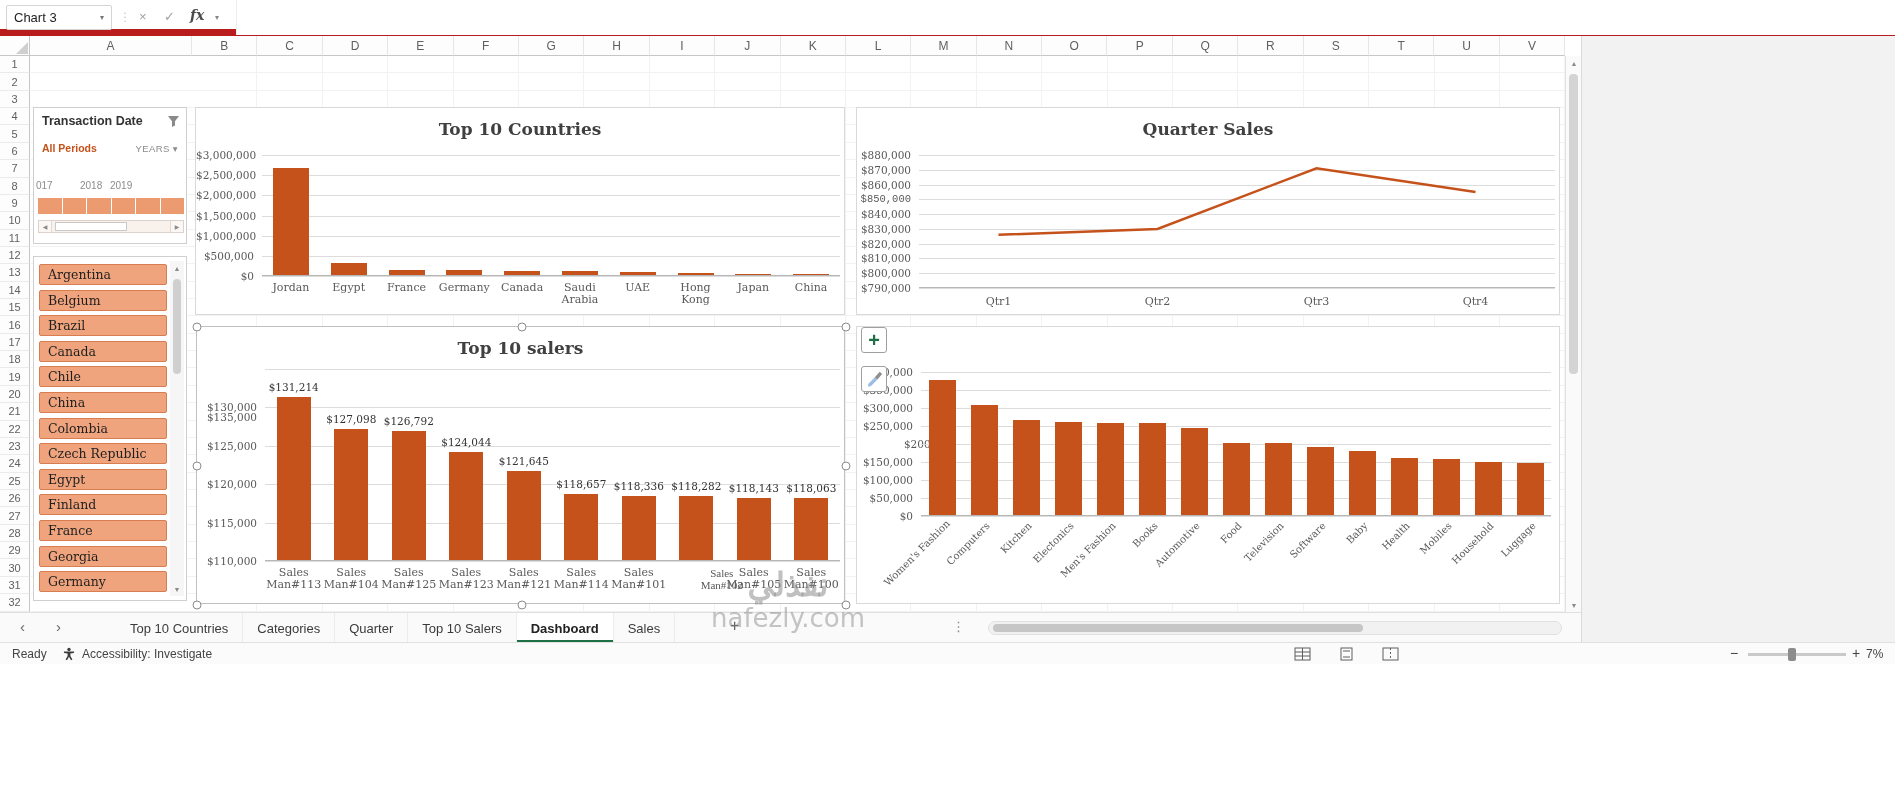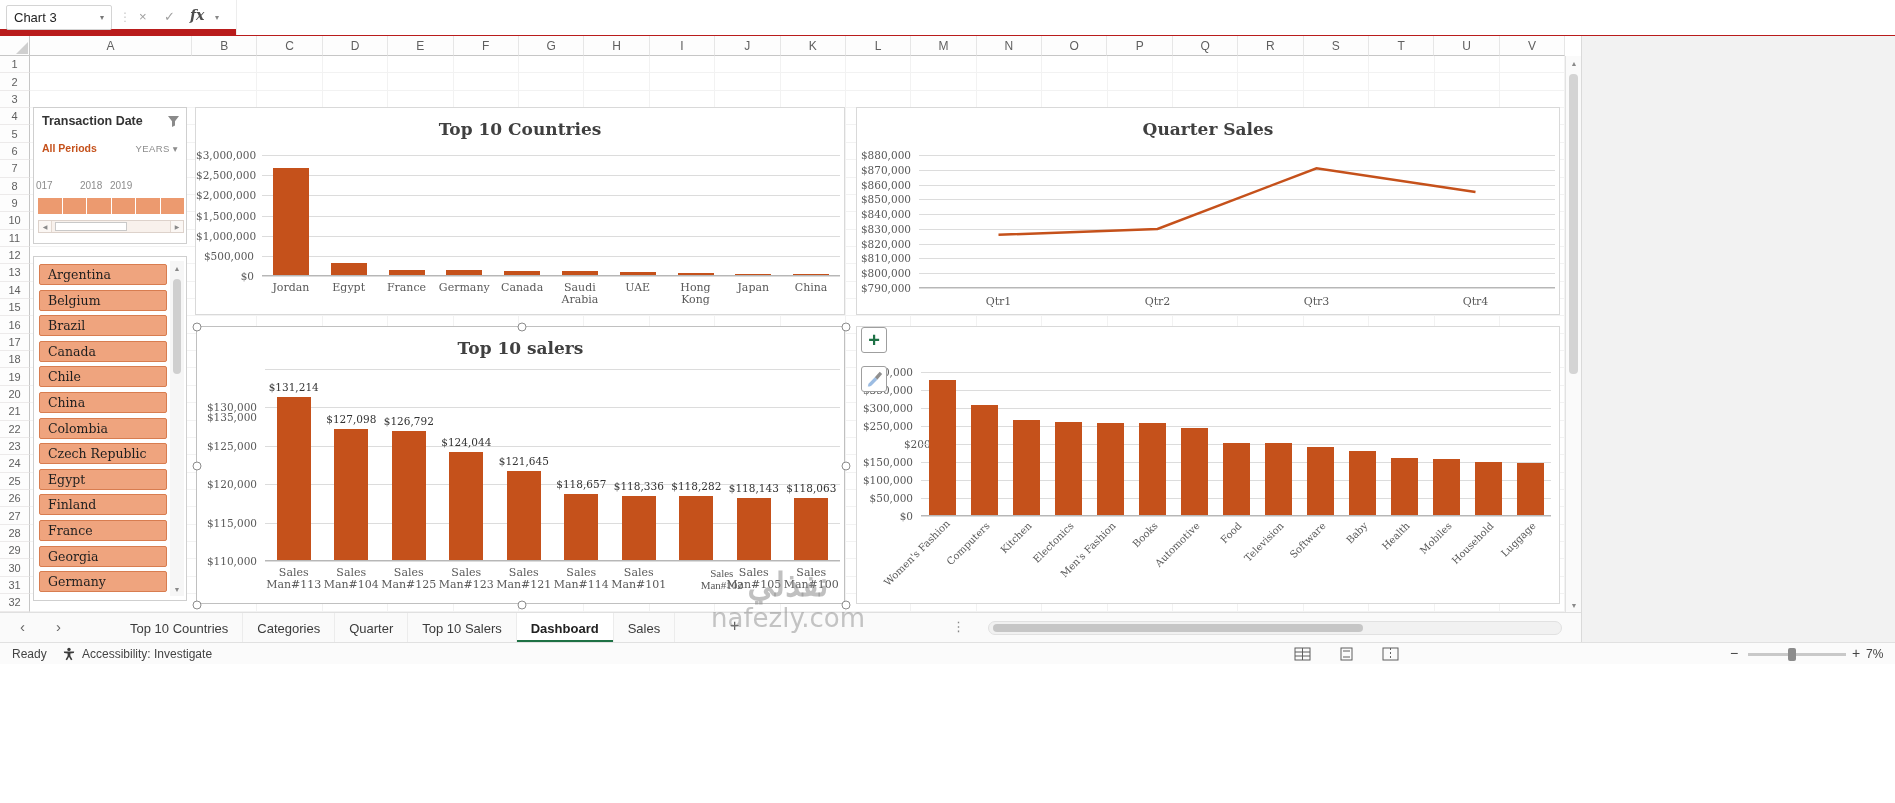--- a/index.html
+++ b/index.html
@@ -364,21 +364,21 @@
       <div class="xlabel" style="left: 412.8px; top: 174px; width: 57.8px;">UAE</div>
       <div class="xlabel" style="left: 470.6px; top: 174px; width: 57.8px;">Hong Kong</div>
       <div class="xlabel" style="left: 528.4px; top: 174px; width: 57.8px;">Japan</div>
       <div class="xlabel" style="left: 586.2px; top: 174px; width: 57.8px;">China</div>
     </div>
     <div class="chart-panel" style="left: 856px; top: 107px; width: 704px; height: 208px;">
       <div class="chart-title">Quarter Sales</div>
       <div class="ytick" style="top: 41px; left: 0px; width: 54px;">$880,000</div>
       <div class="ytick" style="top: 55.7778px; left: 0px; width: 54px;">$870,000</div>
       <div class="ytick" style="top: 70.5556px; left: 0px; width: 54px;">$860,000</div>
-      <div class="ytick" style="top: 85.3333px; left: 0px; width: 54px;">$850,000</div>
+      <div class="ytick" style="top: 85.3333px; left: 0px; width: 54px; font-family: Liberation Mono, monospace;">$850,000</div>
       <div class="ytick" style="top: 100.111px; left: 0px; width: 54px;">$840,000</div>
       <div class="ytick" style="top: 114.889px; left: 0px; width: 54px;">$830,000</div>
       <div class="ytick" style="top: 129.667px; left: 0px; width: 54px;">$820,000</div>
       <div class="ytick" style="top: 144.444px; left: 0px; width: 54px;">$810,000</div>
       <div class="ytick" style="top: 159.222px; left: 0px; width: 54px;">$800,000</div>
       <div class="ytick" style="top: 174px; left: 0px; width: 54px;">$790,000</div>
       <div class="plot" style="left: 62px; top: 47px; width: 636px; height: 133px;">
         <div class="gl" style="top: 0px;"></div>
         <div class="gl" style="top: 14.7778px;"></div>
         <div class="gl" style="top: 29.5556px;"></div>

